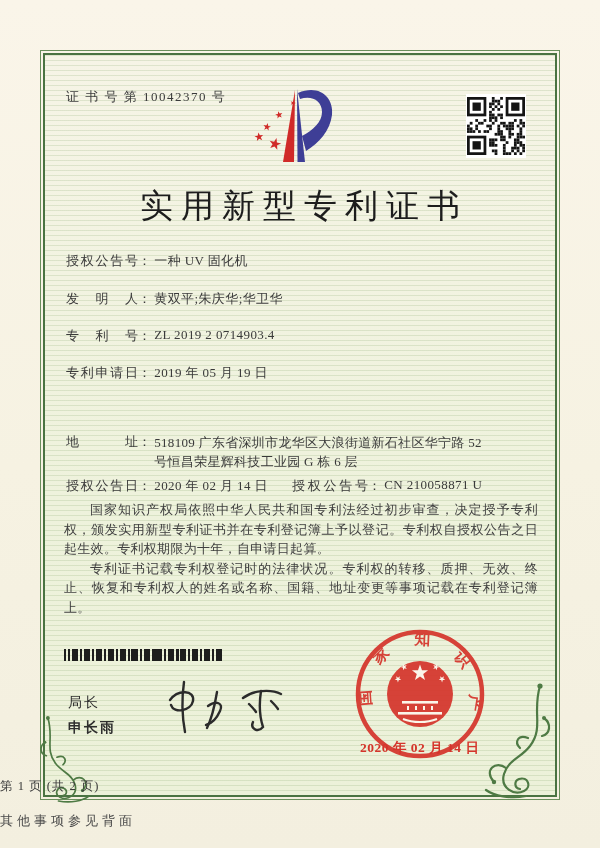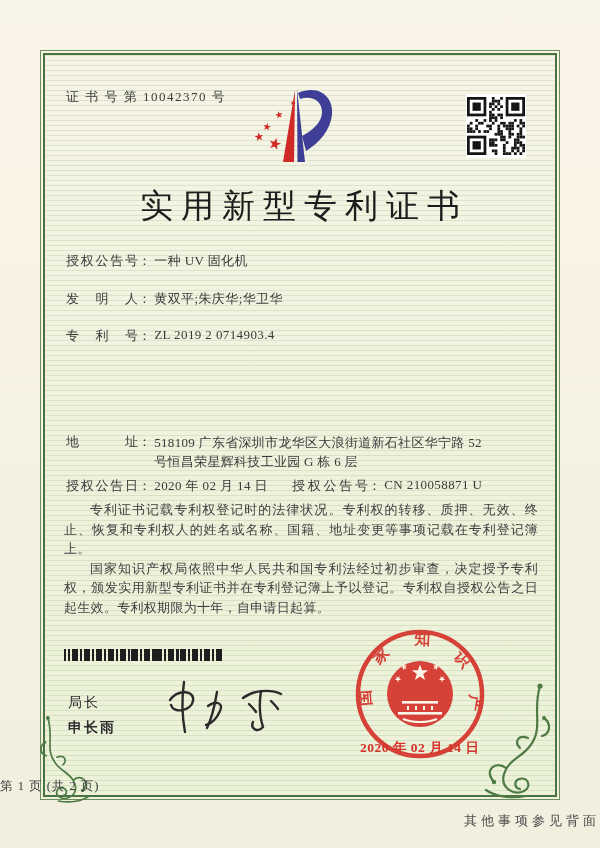--- a/index.html
+++ b/index.html
@@ -66,21 +66,21 @@
   .seal{position:absolute;left:335px;top:609px;width:170px;height:170px;opacity:0.92;}
   .seal-date{
     position:absolute;left:360px;top:739px;width:140px;
     font-size:13.5px;font-weight:700;color:#d5342b;letter-spacing:0.5px;white-space:nowrap;
   }
   .footer-page{
     position:absolute;left:0;top:778px;width:600px;text-align:left;
     font-size:12.5px;color:#3a3a3a;letter-spacing:1px;
   }
   .back-note{
-    position:absolute;left:0;top:812px;width:600px;text-align:right;
+    position:absolute;left:0;top:812px;width:600px;text-align:left;
     font-size:13px;color:#4a4a4a;letter-spacing:4px;
   }
   .flourish{position:absolute;pointer-events:none;}
   .flourish-left{left:24px;top:712px;width:90px;height:95px;transform:scaleX(-1);}
   .flourish-right{left:466px;top:678px;width:92px;height:126px;}
 </style>
 </head>
 <body>
 
 <div class="page">
@@ -274,37 +274,41 @@
     <span class="fvalue">一种 UV 固化机</span>
   </div>
   <div class="row" style="top:290px">
     <span class="flabel">发明人</span><span class="colon">：</span>
     <span class="fvalue">黄双平;朱庆华;华卫华</span>
   </div>
   <div class="row" style="top:327px">
     <span class="flabel">专利号</span><span class="colon">：</span>
     <span class="fvalue">ZL 2019 2 0714903.4</span>
   </div>
+  <div class="row" style="top:364px">
+    <span class="flabel">专利申请日</span><span class="colon">：</span>
+    <span class="fvalue">2019 年 05 月 19 日</span>
+  </div>
   <div class="row" style="top:433px">
     <span class="flabel">地址</span><span class="colon">：</span>
     <span class="addr-val"><span>518109 广东省深圳市龙华区大浪街道新石社区华宁路 52</span><br>
     <span>号恒昌荣星辉科技工业园 G 栋 6 层</span></span>
   </div>
   <div class="row" style="top:477px">
     <span class="flabel">授权公告日</span><span class="colon">：</span>
     <span class="fvalue">2020 年 02 月 14 日</span>
     <span class="grant-pair2">
       <span class="flabel">授权公告号</span><span class="colon">：</span>
       <span class="fvalue">CN 210058871 U</span>
     </span>
   </div>
 
   <div class="paras">
+    <p>国家知识产权局依照中华人民共和国专利法经过初步审查，决定授予专利权，颁发实用新型专利证书并在专利登记簿上予以登记。专利权自授权公告之日起生效。专利权期限为十年，自申请日起算。</p>
     <p>专利证书记载专利权登记时的法律状况。专利权的转移、质押、无效、终止、恢复和专利权人的姓名或名称、国籍、地址变更等事项记载在专利登记簿上。</p>
-    <p>国家知识产权局依照中华人民共和国专利法经过初步审查，决定授予专利权，颁发实用新型专利证书并在专利登记簿上予以登记。专利权自授权公告之日起生效。专利权期限为十年，自申请日起算。</p>
   </div>
 
   <div class="barcode"></div>
 
   <div class="director-title">局长</div>
   <div class="director-name">申长雨</div>
 
   <svg class="signature" viewBox="0 0 150 64">
     <g fill="none" stroke="#2b2b2b" stroke-width="2.4" stroke-linecap="round">
       <path d="M 31,6 C 29,20 29,40 32,56"></path>

